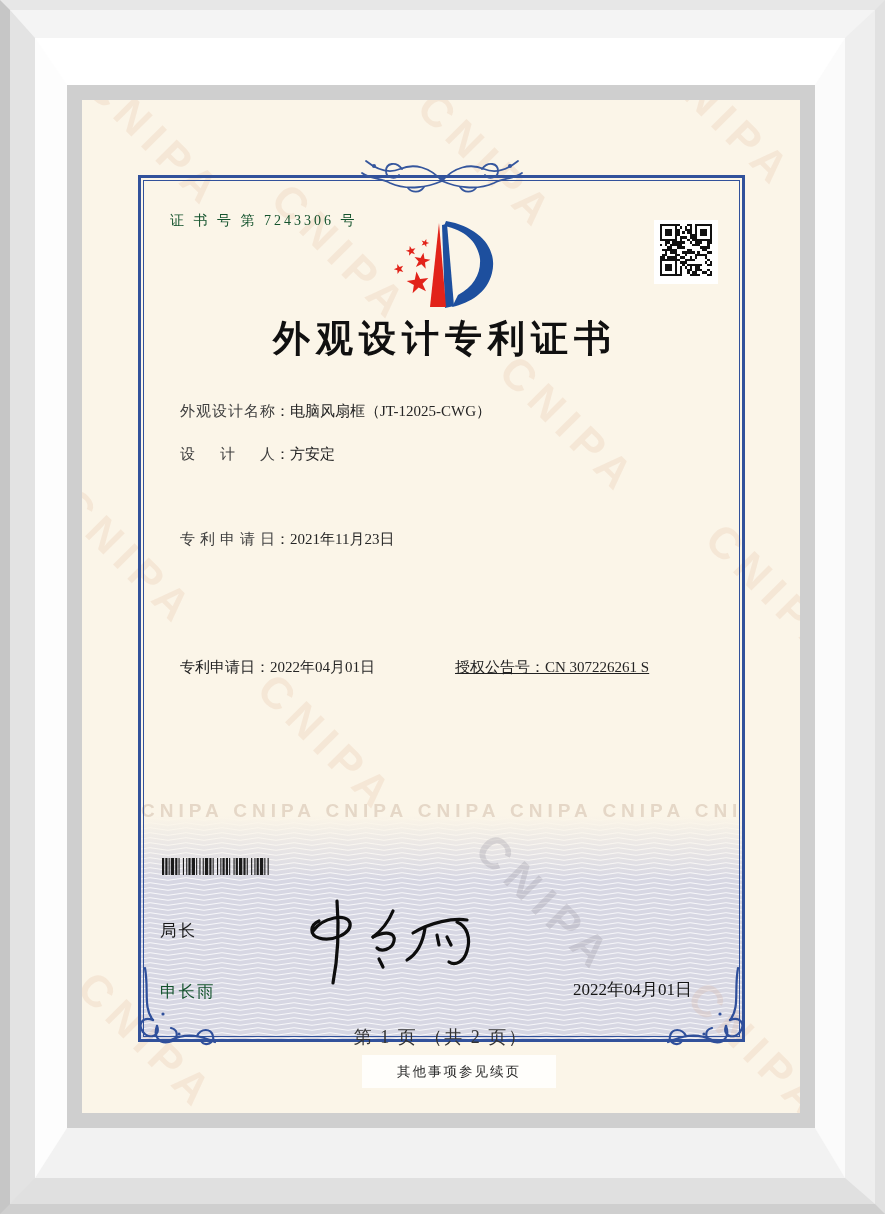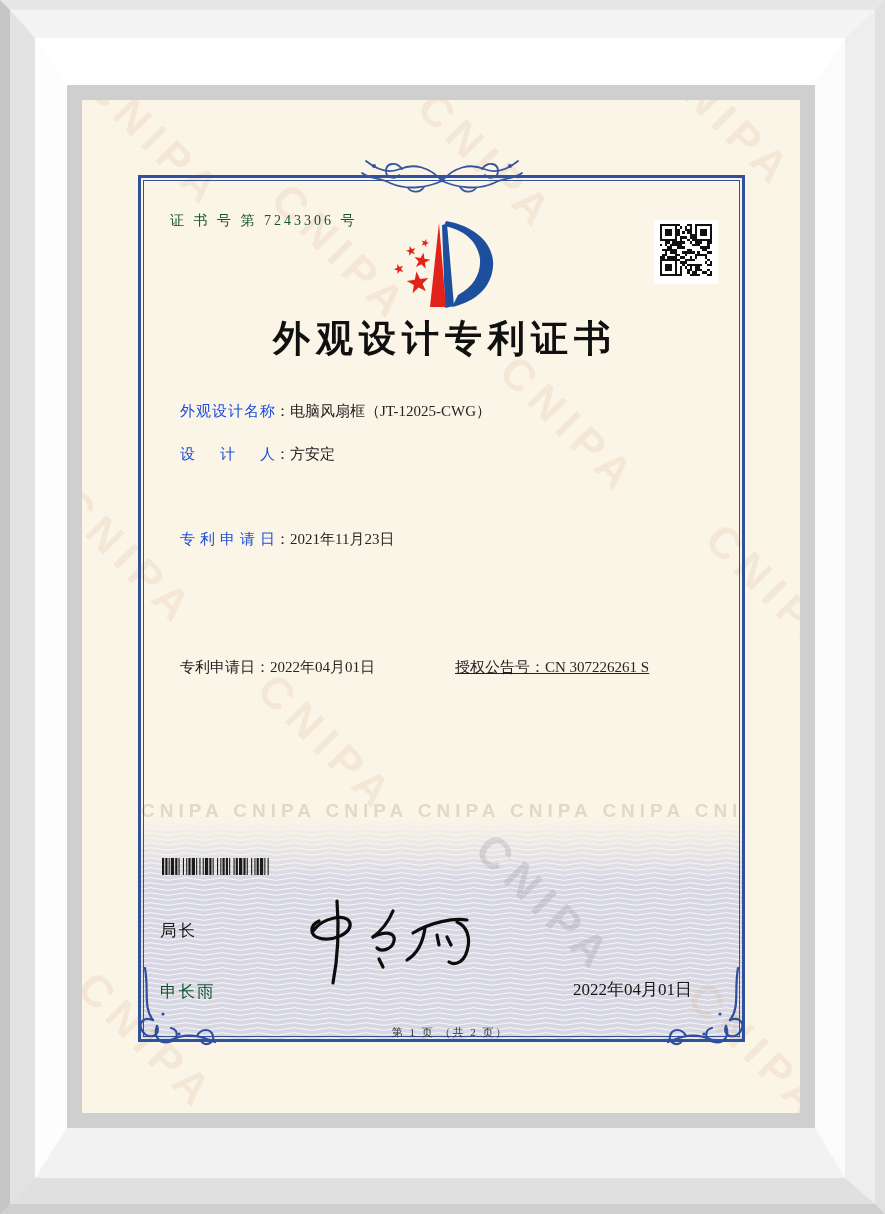--- a/index.html
+++ b/index.html
@@ -25,21 +25,21 @@
   .wm.gray{color:rgba(150,148,158,0.28);}
   #cert-number{left:88px;top:112px;font-size:14px;letter-spacing:3px;color:#14532d;z-index:2;}
   #logo{left:300px;top:113px;z-index:2;}
   #qr-wrap{left:572px;top:120px;width:64px;height:64px;background:#fff;z-index:2;
     display:flex;align-items:center;justify-content:center;}
   #title{left:0;top:210px;width:100%;text-align:center;font-size:37px;
     font-weight:600;letter-spacing:6px;color:#101010;z-index:2;}
   
   .row{position:absolute;left:98px;font-size:15px;z-index:2;white-space:nowrap;}
   .lbl{display:inline-block;width:95px;text-align:justify;text-align-last:justify;
-    vertical-align:top;color:#1d4ed8;}
+    vertical-align:top;color:#404040;}
   .val{color:#252525;text-align:center;}
   .val.multiline{display:inline-block;white-space:pre-line;width:452px;
     line-height:21px;vertical-align:top;}
   #row-grant .pair2{position:absolute;left:275px;top:0;white-space:nowrap;text-decoration:underline;}
   
   #paras{left:98px;top:592px;width:545px;z-index:2;}
   #paras p{margin:0;font-size:15px;line-height:23.5px;text-align:justify;
     text-indent:2em;letter-spacing:0.4px;color:#1f1f1f;}
   
   #microband{left:59px;top:700px;width:601px;height:24px;overflow:hidden;
@@ -56,21 +56,21 @@
   .flourish-top{position:absolute;left:50%;top:-21px;transform:translateX(-50%);}
   .corner{position:absolute;}
   .corner.bl{left:-8px;bottom:-9px;}
   .corner.br{right:-8px;bottom:-9px;transform:scaleX(-1);}
   
   #barcode{left:80px;top:758px;width:138px;height:17px;overflow:hidden;z-index:2;}
   #signer-title{left:78px;top:820px;font-size:16.5px;letter-spacing:2px;z-index:2;color:#1b1b1b;}
   #signer-name{left:78px;top:881px;font-size:16.5px;letter-spacing:2px;z-index:2;color:#14532d;}
   #signature{left:215px;top:793px;z-index:2;}
   #issue-date{left:440px;top:878px;width:170px;text-align:right;font-size:17px;z-index:2;color:#161616;}
-  #page-indicator{left:9px;top:925px;width:100%;text-align:center;font-size:11px;
+  #page-indicator{left:0;top:925px;width:100%;text-align:center;font-size:18px;
     letter-spacing:2px;color:#333;z-index:4;}
   #footer-note{left:280px;top:955px;width:194px;height:33px;background:#fffefb;
     display:flex;align-items:center;justify-content:center;font-size:13.5px;
     letter-spacing:2px;color:#2a2a2a;z-index:2;}
 </style>
 </head>
 <body>
 
 <svg width="0" height="0" style="position:absolute">
   <defs>
@@ -377,18 +377,21 @@
           <circle cx="100" cy="22" r="2.4" fill="#35569d"></circle>
         </svg>
         <svg class="corner bl" width="84" height="84" viewBox="0 0 84 84">
                 <use href="#corner-art"></use>
               </svg>
         <svg class="corner br" width="84" height="84" viewBox="0 0 84 84">
                 <use href="#corner-art"></use>
               </svg>
       </div>
 
+      <div id="footer-note" class="abs">
+              <span>其他事项参见续页</span>
+            </div>
 
     </div>
    </div>
   </div>
  </div>
 </div>
 
 </body></html>

